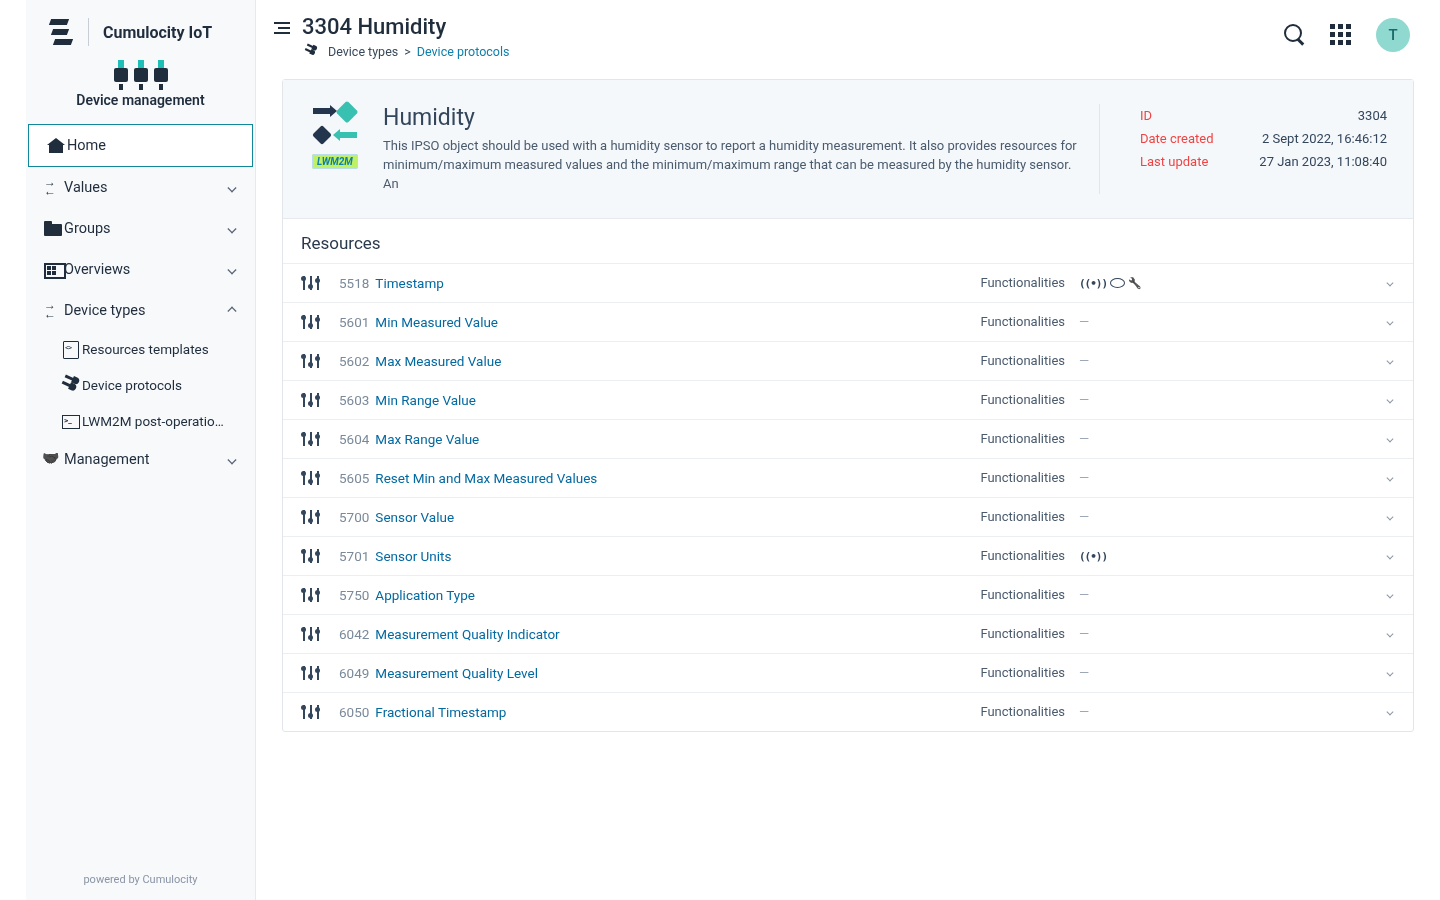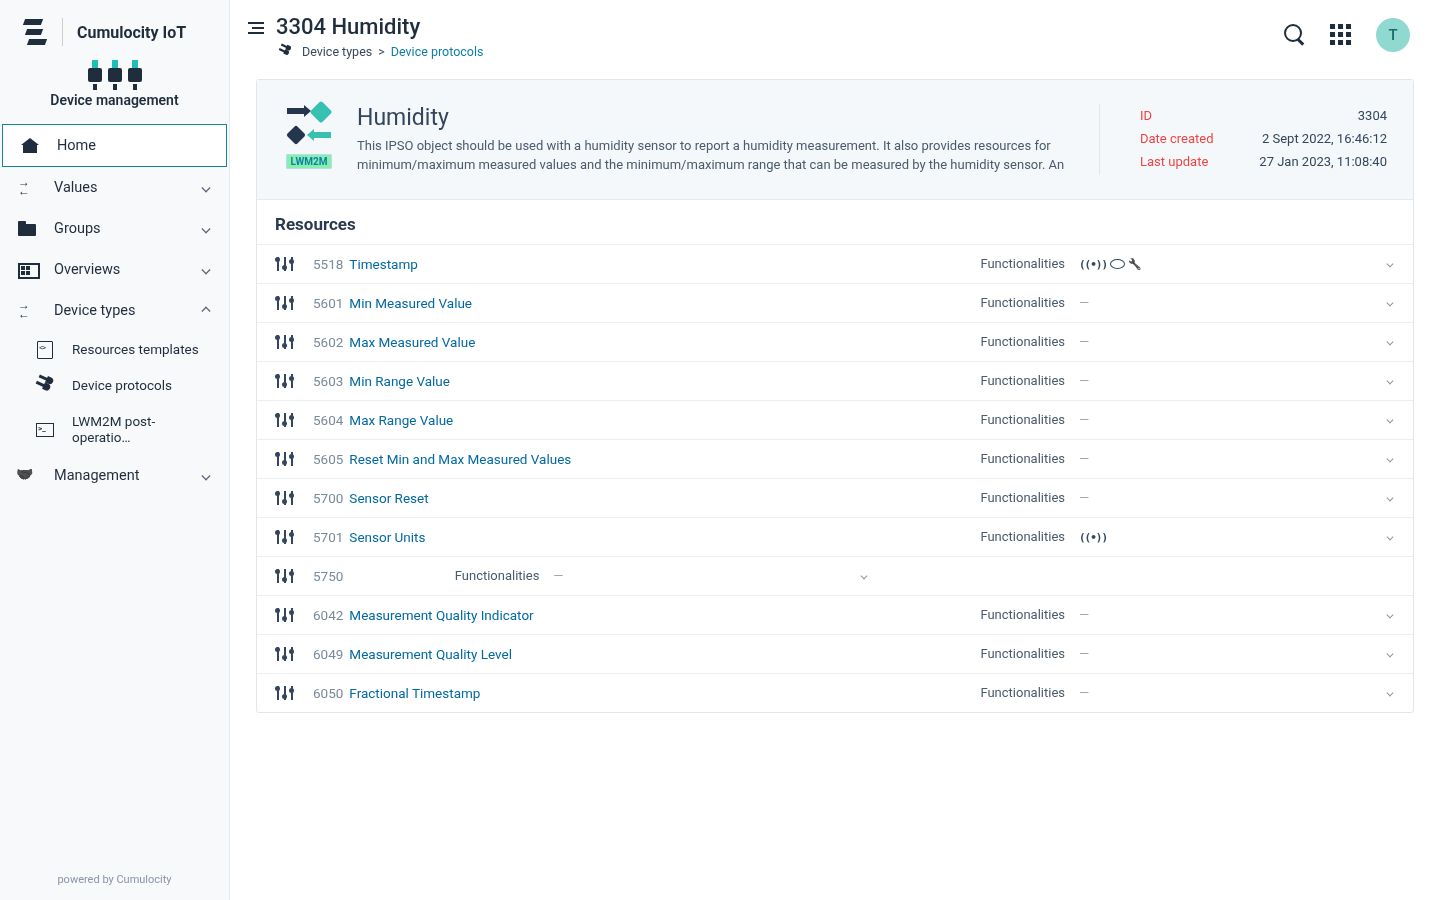--- a/index.html
+++ b/index.html
@@ -1,17 +1,17 @@
 <!DOCTYPE html>
 <html><head>
 <meta charset="utf-8">
 <style>
 * { margin:0; padding:0; box-sizing:border-box; font-family:-apple-system,BlinkMacSystemFont,"Segoe UI",Roboto,Arial,sans-serif; }
 body { background:#fff; color:#1f2d3d; width:1440px; height:900px; overflow:hidden; }
-.app { display:flex; height:100%; }
+.app { display:flex; height:100%;margin-left:26px; }
 
 
 .sidebar { width:230px; background:#f8f9fb; border-right:1px solid #e6e9ed; display:flex; flex-direction:column; }
 .brand { display:flex; align-items:center; gap:14px; padding:18px 16px 10px 22px; }
 .brand-logo { width:26px; height:26px; position:relative; }
 .brand-logo::before { content:""; position:absolute; top:0; left:2px; width:18px; height:6px; background:#1f2d3d; transform:skewX(-20deg); }
 .brand-logo::after { content:""; position:absolute; bottom:0; right:2px; width:18px; height:6px; background:#1f2d3d; transform:skewX(-20deg); }
 .brand-logo .bar { position:absolute; top:10px; left:4px; width:16px; height:6px; background:#1f2d3d; transform:skewX(-20deg); }
 .brand-sep { width:1px; height:28px; background:#c9ced6; }
 .brand-name { font-size:16px; font-weight:700; color:#1f2d3d; }
@@ -19,21 +19,21 @@
 .module-hero { text-align:center; padding:4px 0 10px; }
 .hero-icon { display:inline-flex; gap:6px; margin-bottom:6px; }
 .plug { width:14px; height:26px; position:relative; }
 .plug::before { content:""; position:absolute; top:0; left:4px; width:6px; height:8px; background:#1fbfb8; }
 .plug::after  { content:""; position:absolute; top:8px; left:0; width:14px; height:14px; background:#1f2d3d; border-radius:2px; }
 .plug .pin { position:absolute; bottom:-4px; left:5px; width:4px; height:6px; background:#1f2d3d; }
 .module-title { font-size:14px; font-weight:600; color:#1f2d3d; }
 
 .nav { margin-top:6px; }
 .nav-item { display:flex; align-items:center; padding:12px 18px; font-size:14.5px; color:#1f2d3d; cursor:pointer; justify-content:space-between; }
-.nav-item-left { display:flex; align-items:center; gap:16px; }
+.nav-item-left { display:flex; align-items:center; }
 .nav-item.active { border:1.5px solid #118899; background:#fff; margin:0 2px; }
 .nav-sub { padding-left:10px; }
 .nav-sub .nav-item { padding:10px 18px 10px 26px; font-size:13.5px; }
 
 .footer { margin-top:auto; text-align:center; font-size:11px; color:#8a94a6; padding:14px 0; }
 
 
 .ic { width:20px; height:16px; display:inline-block; position:relative; flex-shrink:0; }
 .ic-home::before{content:"";position:absolute;left:2px;top:6px;width:14px;height:9px;background:#1f2d3d;}
 .ic-home::after{content:"";position:absolute;left:0;top:0;border-left:9px solid transparent;border-right:9px solid transparent;border-bottom:7px solid #1f2d3d;}
@@ -83,30 +83,30 @@
 .card { border:1px solid #e2e6eb; border-radius:3px; }
 .card-head { background:#f5f8fa; padding:24px 26px; display:flex; gap:22px; align-items:flex-start; border-bottom:1px solid #e6e9ed;}
 .proto-icon { width:52px; text-align:center; }
 .proto-img { width:44px;height:40px;position:relative;margin:0 auto 6px; }
 .proto-img .a1{position:absolute;left:0;top:4px;width:18px;height:6px;background:#24364d;}
 .proto-img .a1::after{content:"";position:absolute;right:-6px;top:-3px;border-left:7px solid #24364d;border-top:6px solid transparent;border-bottom:6px solid transparent;}
 .proto-img .a2{position:absolute;right:2px;top:0;width:16px;height:16px;background:#38c0b0;transform:rotate(45deg);border-radius:2px;}
 .proto-img .a3{position:absolute;right:0;bottom:6px;width:18px;height:6px;background:#38c0b0;}
 .proto-img .a3::after{content:"";position:absolute;left:-6px;top:-3px;border-right:7px solid #38c0b0;border-top:6px solid transparent;border-bottom:6px solid transparent;}
 .proto-img .a4{position:absolute;left:2px;bottom:2px;width:14px;height:14px;background:#24364d;transform:rotate(45deg);border-radius:2px;}
-.proto-label { font-size:10px;font-weight:700;color:#0f7fab;border:1px solid #badced;padding:1px 4px;border-radius:2px;background:#86efac;}
+.proto-label { font-size:10px;font-weight:700;color:#0f7fab;border:1px solid #badced;padding:1px 4px;border-radius:2px;background:#bef264;font-style:italic;}
 .proto-body { flex:1; border-right:1px solid #e2e6eb; padding-right:20px;}
 .proto-title { font-size:23px; color:#33465c; margin-bottom:6px; }
 .proto-desc { font-size:13px; color:#4a5b6e; line-height:1.45; }
 .meta { width:265px; padding-left:18px; font-size:13px; }
 .meta-row { display:flex; justify-content:space-between; padding:4px 0; }
 .meta-row .k { color:#ef4444; }
 .meta-row .v { color:#33465c; }
 
-.sec-title { font-size:17px; font-weight:700; color:#2a3a4d; padding:14px 18px 10px; }
+.sec-title { font-size:17px; font-weight:400; color:#2a3a4d; padding:14px 18px 10px; }
 .res-row { display:flex;align-items:center; padding:10px 18px; border-top:1px solid #eceff2; font-size:13.5px; cursor:pointer;}
 .res-ic { width:20px;height:18px;margin-right:18px;position:relative;flex-shrink:0;}
 .res-ic span{position:absolute;width:2px;background:#33465c;}
 .res-ic .l1{height:14px;left:2px;top:2px;}
 .res-ic .l2{height:14px;left:9px;top:2px;}
 .res-ic .l3{height:14px;left:16px;top:2px;}
 .res-ic .d1{width:5px;height:5px;border-radius:50%;background:#33465c;left:0;top:2px;}
 .res-ic .d2{width:5px;height:5px;border-radius:50%;background:#33465c;left:7px;top:10px;}
 .res-ic .d3{width:5px;height:5px;border-radius:50%;background:#33465c;left:14px;top:4px;}
 .res-code { color:#7a8a9a; margin-right:6px; }
@@ -389,21 +389,21 @@
             <div class="res-row">
               <span class="res-ic">
                 <span class="l1"></span>
                 <span class="l2"></span>
                 <span class="l3"></span>
                 <span class="d1"></span>
                 <span class="d2"></span>
                 <span class="d3"></span>
               </span>
               <span class="res-code">5700</span>
-              <span class="res-name">Sensor Reset</span>
+              <span class="res-name">Sensor Value</span>
               <span class="func-label">Functionalities</span>
               <span class="func-icons none">—</span>
               <span class="row-end">
                 <span class="chev chev-sm"></span>
               </span>
             </div>
             <div class="res-row">
               <span class="res-ic">
                 <span class="l1"></span>
                 <span class="l2"></span>
@@ -423,20 +423,21 @@
             <div class="res-row">
               <span class="res-ic">
                 <span class="l1"></span>
                 <span class="l2"></span>
                 <span class="l3"></span>
                 <span class="d1"></span>
                 <span class="d2"></span>
                 <span class="d3"></span>
               </span>
               <span class="res-code">5750</span>
+              <span class="res-name">Application Type</span>
               <span class="func-label">Functionalities</span>
               <span class="func-icons none">—</span>
               <span class="row-end">
                 <span class="chev chev-sm"></span>
               </span>
             </div>
             <div class="res-row">
               <span class="res-ic">
                 <span class="l1"></span>
                 <span class="l2"></span>

